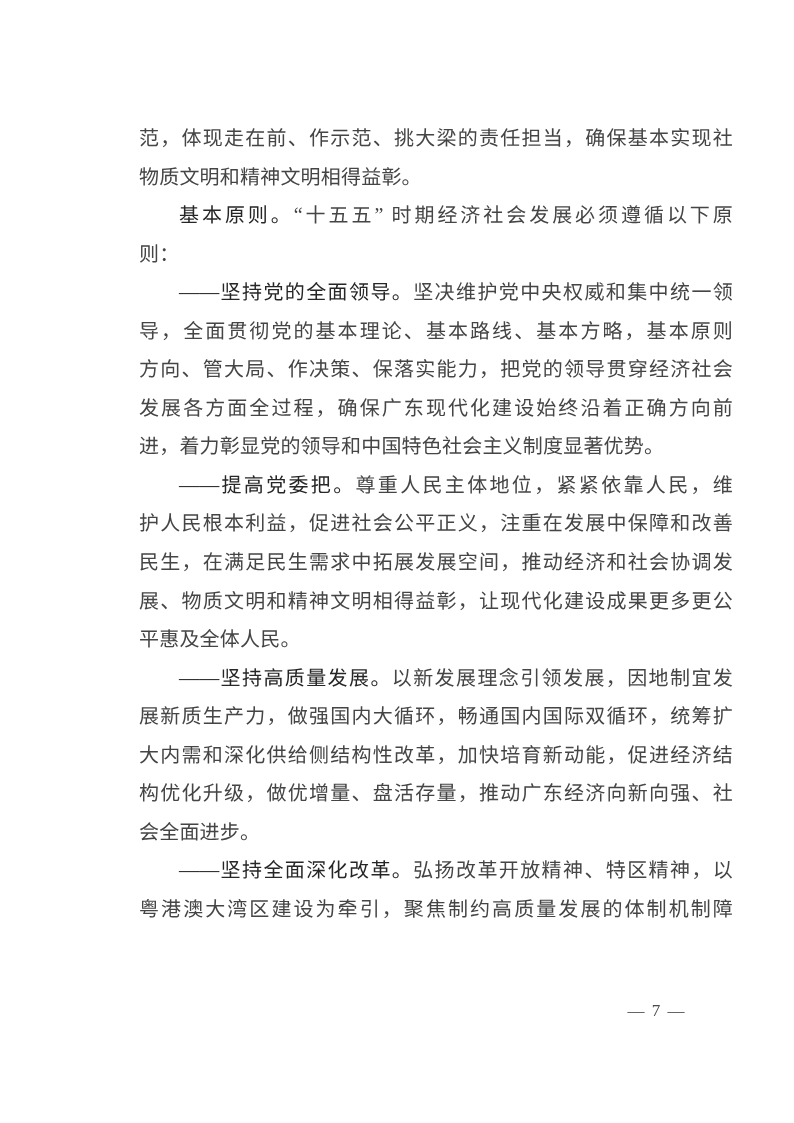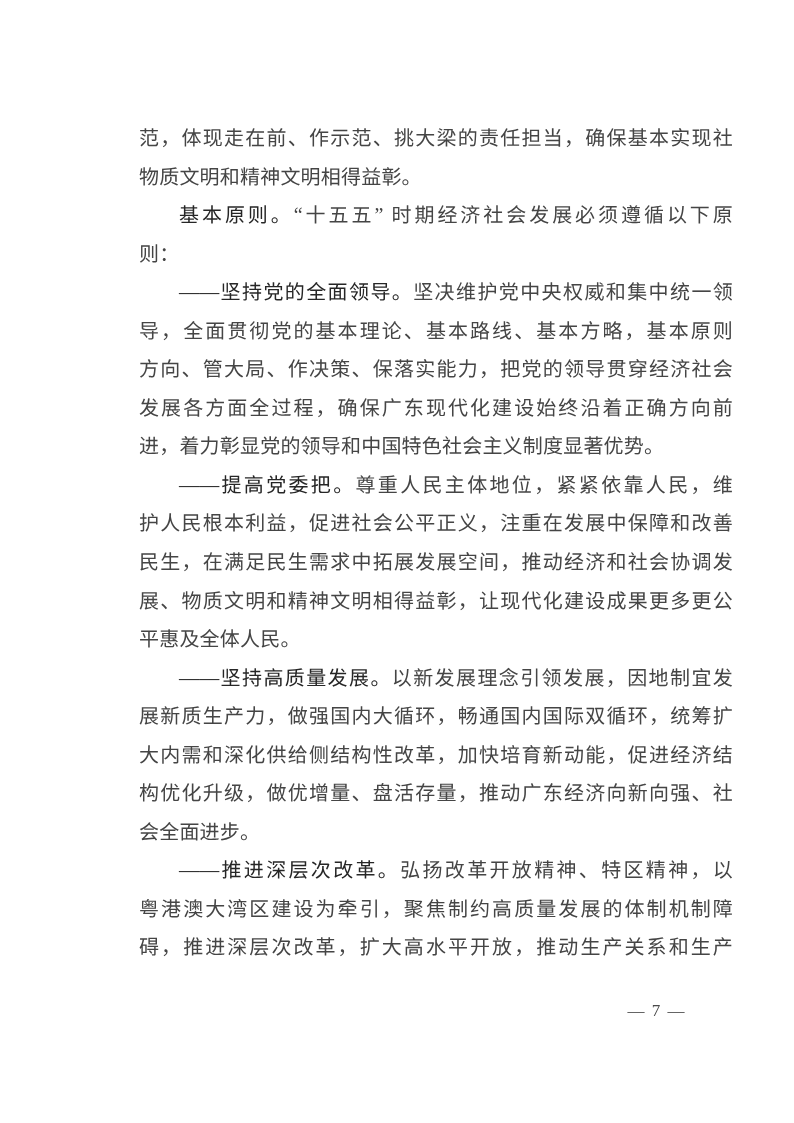--- a/index.html
+++ b/index.html
@@ -72,18 +72,17 @@
       <div class="line indent justify"><b class="lead">——提高党委把。</b>尊重人民主体地位，紧紧依靠人民，维</div>
       <div class="line justify">护人民根本利益，促进社会公平正义，注重在发展中保障和改善</div>
       <div class="line justify">民生，在满足民生需求中拓展发展空间，推动经济和社会协调发</div>
       <div class="line justify">展、物质文明和精神文明相得益彰，让现代化建设成果更多更公</div>
       <div class="line">平惠及全体人民。</div>
       <div class="line indent justify"><b class="lead">——坚持高质量发展。</b>以新发展理念引领发展，因地制宜发</div>
       <div class="line justify">展新质生产力，做强国内大循环，畅通国内国际双循环，统筹扩</div>
       <div class="line justify">大内需和深化供给侧结构性改革，加快培育新动能，促进经济结</div>
       <div class="line justify">构优化升级，做优增量、盘活存量，推动广东经济向新向强、社</div>
       <div class="line">会全面进步。</div>
-      <div class="line indent justify"><b class="lead">——推进深层次改革。</b>弘扬改革开放精神、特区精神，以</div>
+      <div class="line indent justify"><b class="lead">——坚持全面深化改革。</b>弘扬改革开放精神、特区精神，以</div>
       <div class="line justify">粤港澳大湾区建设为牵引，聚焦制约高质量发展的体制机制障</div>
-      <div class="line justify">碍，推进深层次改革，扩大高水平开放，推动生产关系和生产</div>
     </div>
   <div class="footer">— 7 —</div>
 </div>
 
 </body></html>

